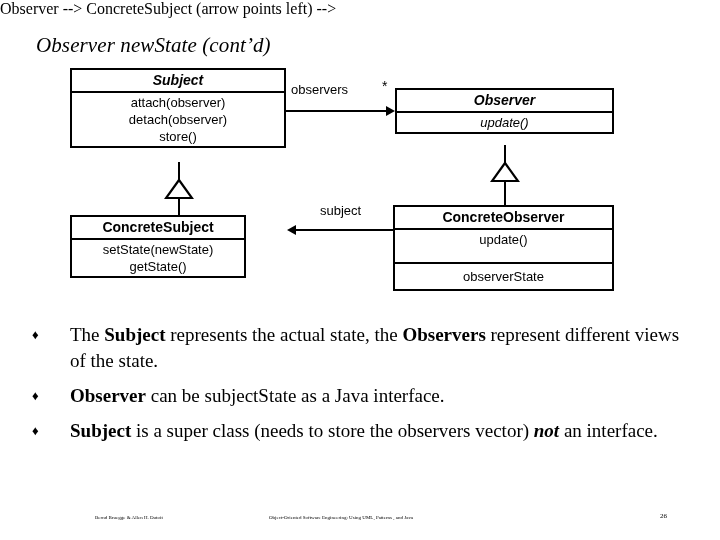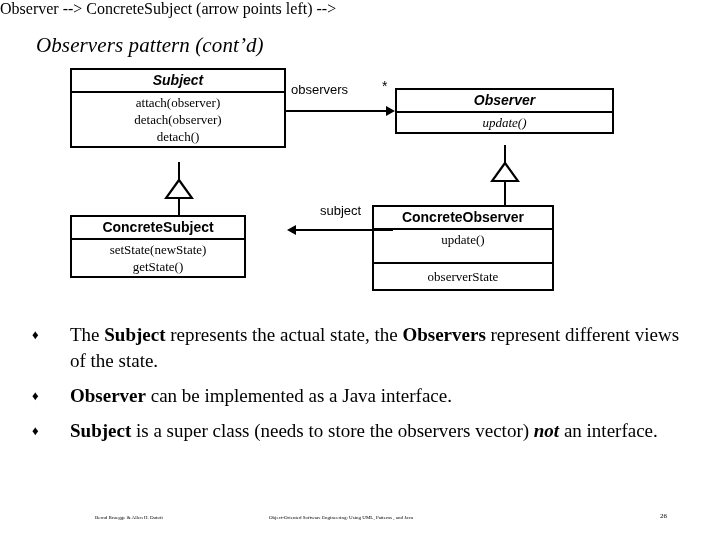--- a/index.html
+++ b/index.html
@@ -53,31 +53,30 @@
     font-size: 14px;
     line-height: 19px;
   }
   .cls-name.abstract {
     font-style: italic;
   }
   .cls-line {
     font-size: 13px;
     line-height: 17px;
     font-weight: normal;
-    font-family: Liberation Serif, serif;
   }
   .cls-line.italic {
     font-style: italic;
   }
 
   
   #box-subject        { left: 70px;  top: 68px;  width: 216px; }
   #box-observer       { left: 395px; top: 88px;  width: 219px; }
   #box-concretesubject{ left: 70px;  top: 215px; width: 176px; }
-  #box-concreteobserver{left: 372px; top: 205px; width: 182px; }
+  #box-concreteobserver{left: 393px; top: 205px; width: 221px; }
 
   
   .line-h {
     position: absolute;
     height: 0;
     border-top: 2px solid #000;
   }
   .line-v {
     position: absolute;
     width: 0;
@@ -163,33 +162,33 @@
   #footer-author  { position: absolute; left: 95px;  top: 3px; white-space: nowrap; }
   #footer-book    { position: absolute; left: 269px; top: 3px; white-space: nowrap; }
   #footer-page    { position: absolute; left: 660px; top: 1px; font-size: 7px; white-space: nowrap; }
 </style>
 </head>
 <body>
 
 <div id="slide">
 
   
-  <div id="slide-title">Observers pattern (cont’d)</div>
+  <div id="slide-title">Observer newState (cont’d)</div>
 
   
 
   
   <div class="uml-box" id="box-subject">
     <div class="compartment">
       <div class="cls-name abstract">Subject</div>
     </div>
     <div class="compartment">
       <div class="cls-line">attach(observer)</div>
       <div class="cls-line">detach(observer)</div>
-      <div class="cls-line">detach()</div>
+      <div class="cls-line">store()</div>
     </div>
   </div>
 
   
   <div class="uml-box" id="box-observer">
     <div class="compartment">
       <div class="cls-name abstract">Observer</div>
     </div>
     <div class="compartment">
       <div class="cls-line italic">update()</div>
@@ -250,21 +249,21 @@
   
   <div id="bullets">
 
     <div class="bullet-row">
       <span class="bullet-glyph">♦</span>
       <span class="bullet-text"><span>The </span><b>Subject</b><span> represents the actual state, the </span><b>Observers</b><span> represent different views of the state.</span></span>
     </div>
 
     <div class="bullet-row">
       <span class="bullet-glyph">♦</span>
-      <span class="bullet-text"><b>Observer</b><span> can  be implemented as a Java interface.</span></span>
+      <span class="bullet-text"><b>Observer</b><span> can  be subjectState as a Java interface.</span></span>
     </div>
 
     <div class="bullet-row">
       <span class="bullet-glyph">♦</span>
       <span class="bullet-text"><b>Subject</b><span> is a super class (needs to store the observers vector) </span><i class="bi">not</i><span> an interface.</span></span>
     </div>
 
   </div>
 
   

